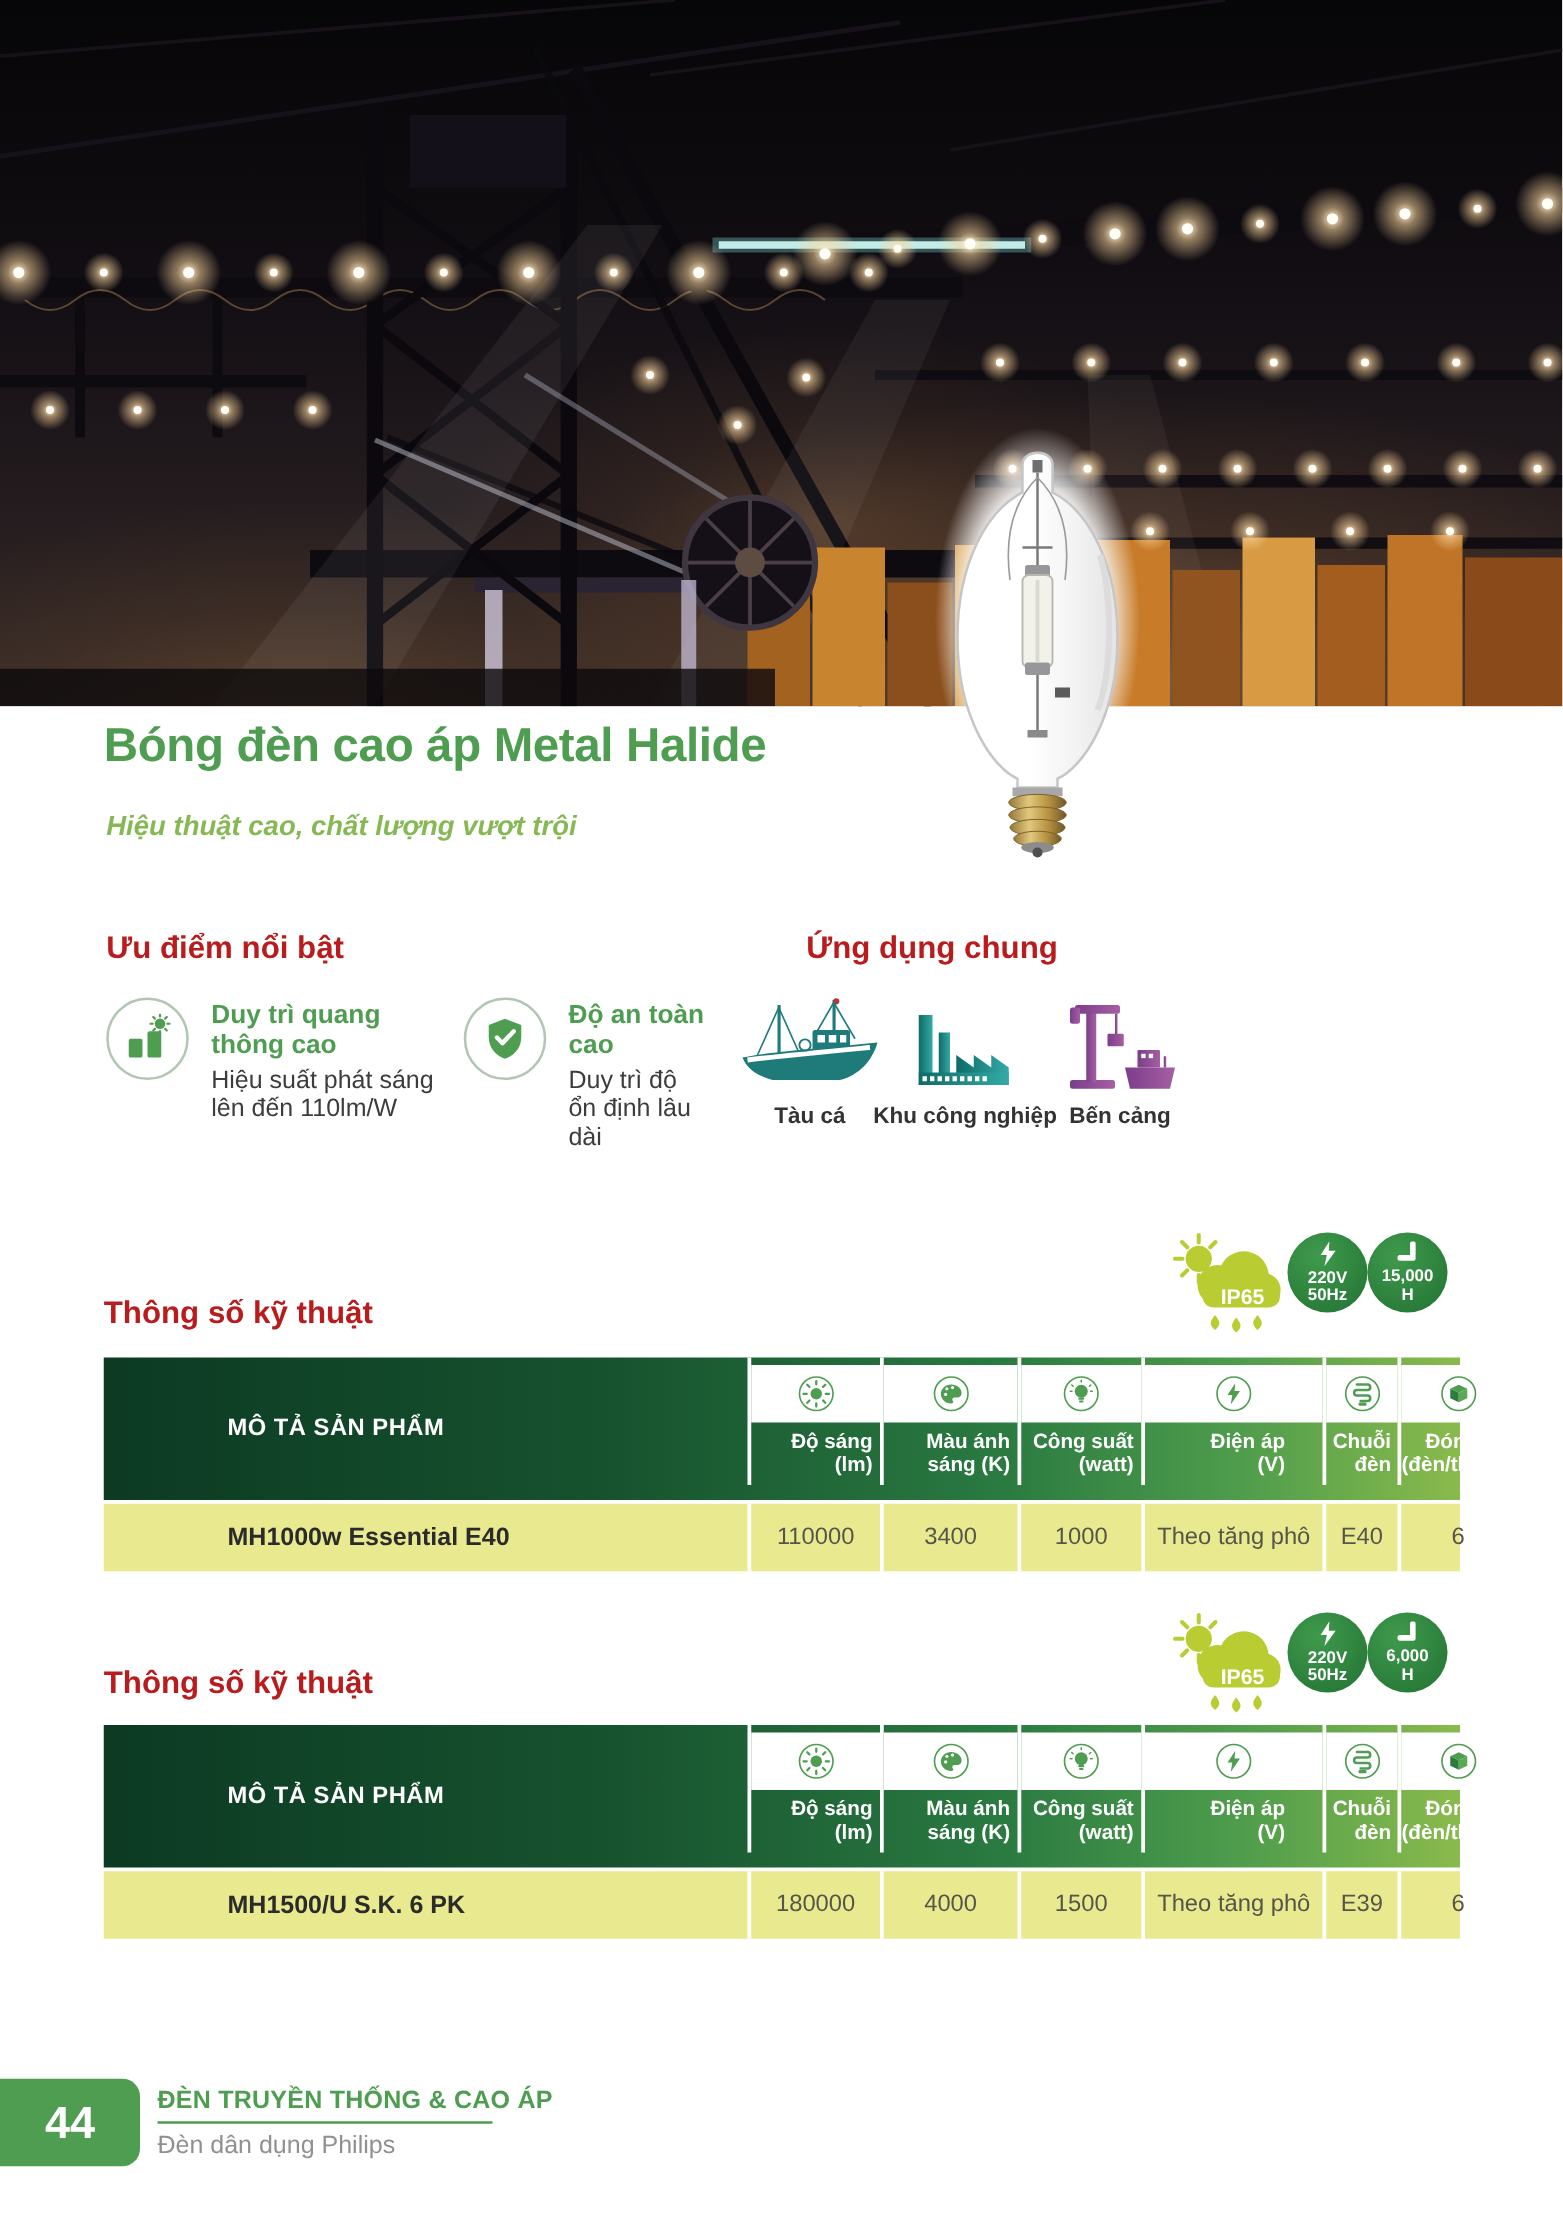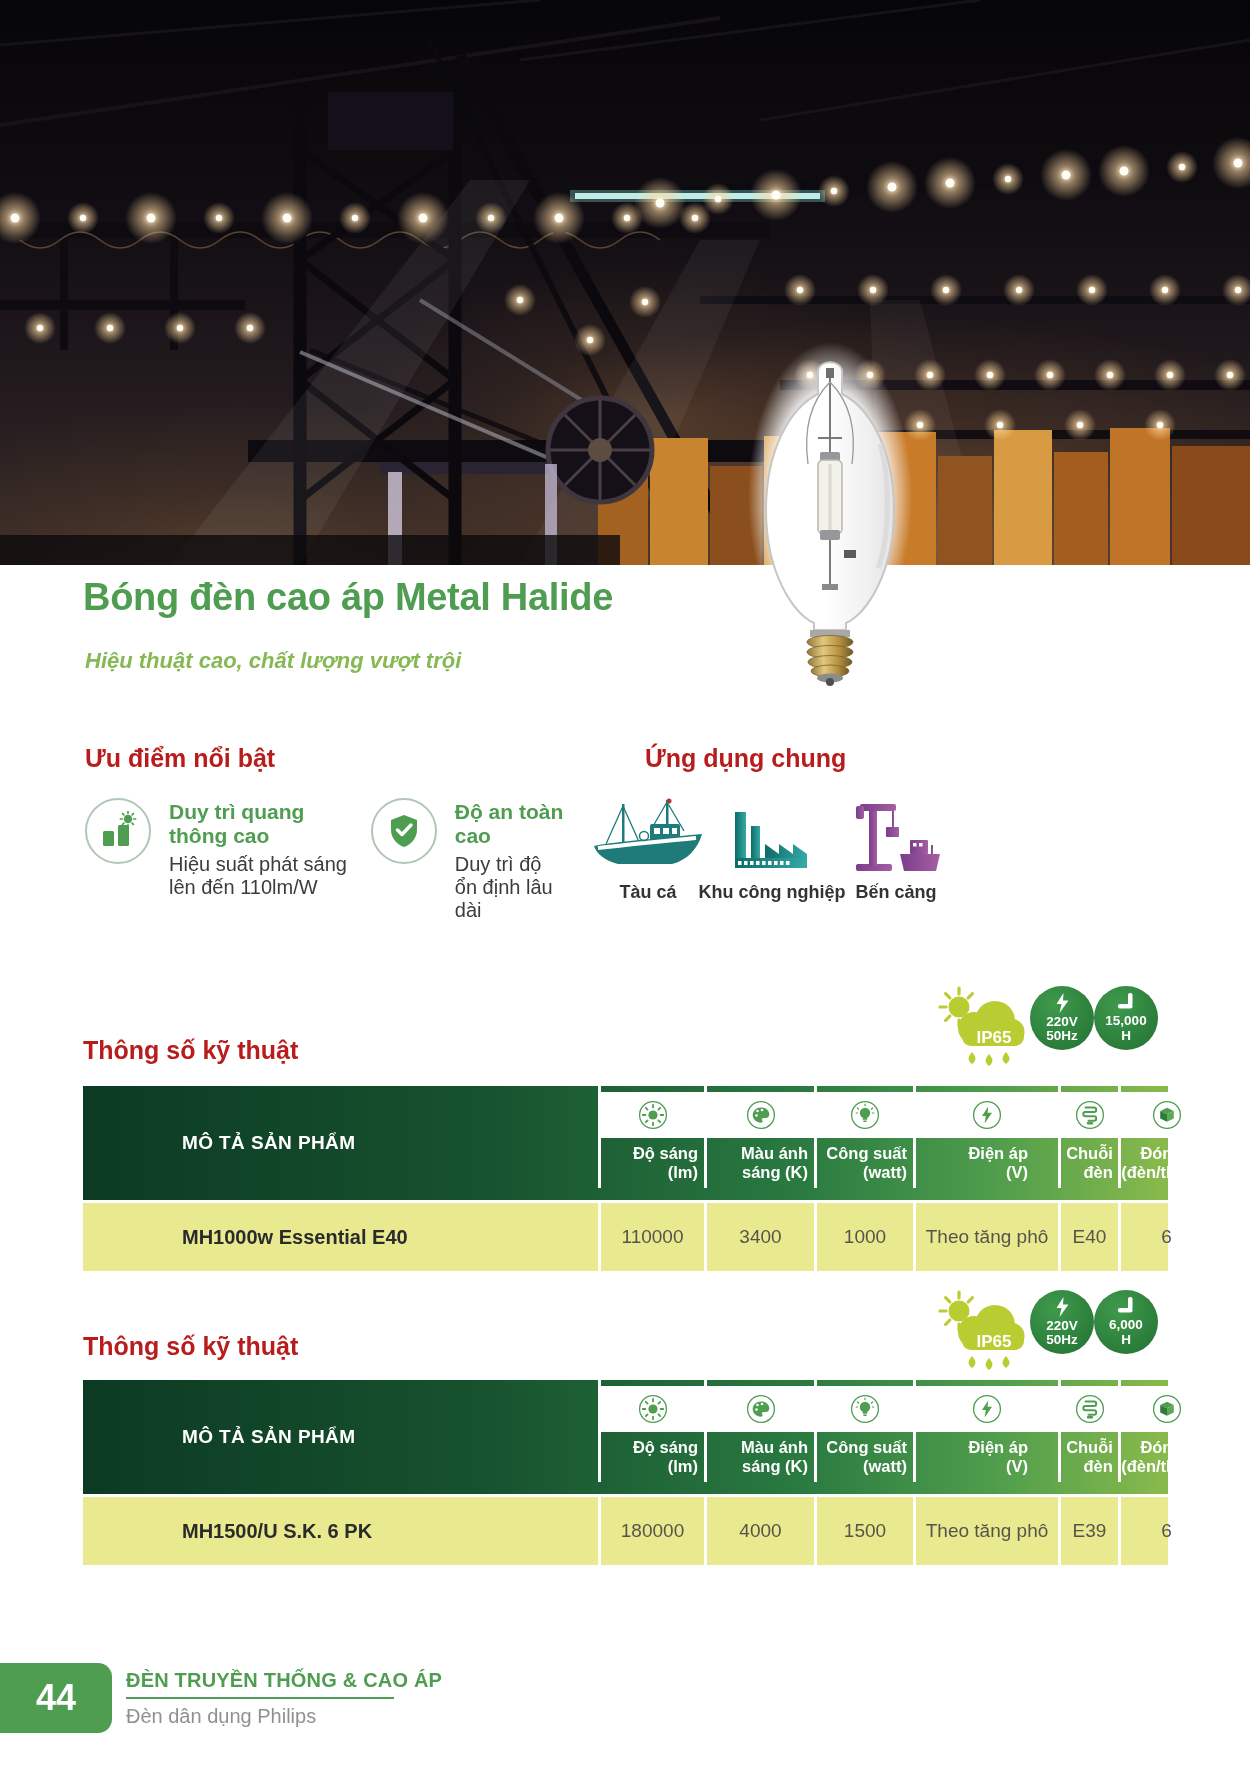--- a/index.html
+++ b/index.html
@@ -39,21 +39,21 @@
   .thead,.trow{display:grid;grid-template-columns:471px 106px 110px 99px 145px 60px 94px;padding-left:44px;}
   .thead{height:114px;background:linear-gradient(90deg,#0c3a23,#17532f 38%,#2a7a41 66%,#4f9d4c 84%,#8aba4c);}
   .thead .desc{grid-row:1/3;display:flex;align-items:center;padding-left:55px;color:#fff;
                font-weight:700;font-size:19px;letter-spacing:.4px;}
   .col{display:flex;flex-direction:column;border-left:3px solid #fff;min-width:0;}
   .icon-box{height:46px;margin-top:6px;background:#fff;display:flex;align-items:center;justify-content:center;}
   .col-label{flex:1;display:flex;align-items:center;justify-content:center;text-align:right;
              color:#fff;font-weight:700;font-size:16.5px;line-height:1.18;padding:0 6px;}
   .c4 .col-label{padding:0 30px;}
   .c6 .col-label{padding:0 2px;}
-  .trow{height:68px;background:#e9ea90;margin-top:3px;}
+  .trow{height:54px;background:#e9ea90;margin-top:3px;}
   .trow .rdesc{display:flex;align-items:center;padding-left:55px;font-size:20px;font-weight:700;color:#2b2b2b;}
   .trow .val{display:flex;align-items:center;justify-content:center;font-size:19px;
              color:#55554a;border-left:3px solid #fff;}
   
   .footer{position:absolute;left:0;top:1663px;display:flex;align-items:center;}
   .page-num{width:112px;height:70px;background:#4f9d51;border-radius:0 14px 14px 0;
             display:flex;align-items:center;justify-content:center;color:#fff;
             font-size:36px;font-weight:700;}
   .footer-text{margin-left:14px;}
   .footer-title{font-size:20px;font-weight:800;color:#4f9d51;letter-spacing:.2px;}

